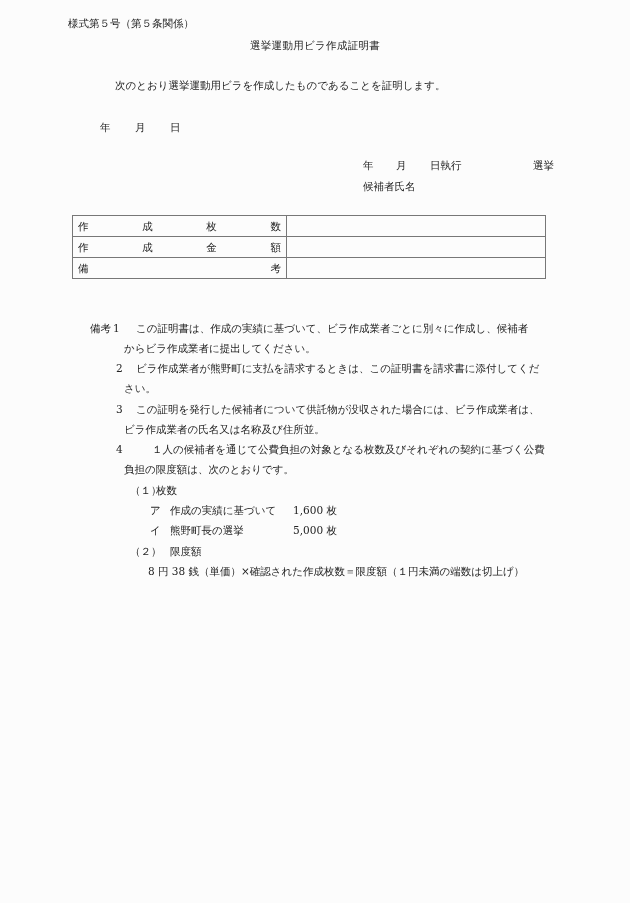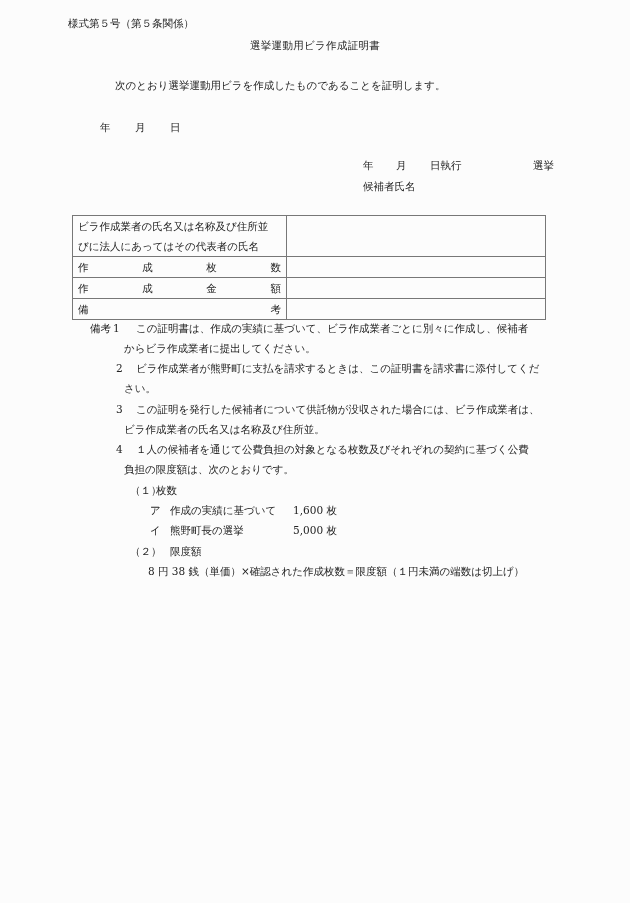--- a/index.html
+++ b/index.html
@@ -52,27 +52,20 @@
   <span style="width:35px">年</span><span style="width:35px">月</span><span>日</span>
 </div>
 
 <div class="abs exec-line">
   <span style="width:33px">年</span><span style="width:34px">月</span><span style="width:103px">日執行</span><span>選挙</span>
 </div>
 <div class="abs candidate">候補者氏名</div>
 
 <table class="cert">
   <tbody>
-      <tr class="r1">
-    <td class="label">
-      <div>ビラ作成業者の氏名又は名称及び住所並</div>
-      <div>びに法人にあってはその代表者の氏名</div>
-    </td>
-    <td class="value"></td>
-  </tr>
   <tr>
     <td class="label">
       <div class="spread">
         <span>作</span>
         <span>成</span>
         <span>枚</span>
         <span>数</span>
       </div>
     </td>
     <td class="value"></td>
@@ -108,21 +101,21 @@
 
   <div class="sub" style="left:116px;top:363px">2</div>
   <div class="sub" style="left:136px;top:363px">ビラ作成業者が熊野町に支払を請求するときは、この証明書を請求書に添付してくだ</div>
   <div class="sub" style="left:124px;top:383px">さい。</div>
 
   <div class="sub" style="left:116px;top:404px">3</div>
   <div class="sub" style="left:136px;top:404px">この証明を発行した候補者について供託物が没収された場合には、ビラ作成業者は、</div>
   <div class="sub" style="left:124px;top:424px">ビラ作成業者の氏名又は名称及び住所並。</div>
 
   <div class="sub" style="left:116px;top:444px">4</div>
-  <div class="sub" style="left:136px;top:444px">１人の候補者を通じて公費負担の対象となる枚数及びそれぞれの契約に基づく公費</div>
+  <div class="sub" style="left:152px;top:444px">１人の候補者を通じて公費負担の対象となる枚数及びそれぞれの契約に基づく公費</div>
   <div class="sub" style="left:124px;top:464px">負担の限度額は、次のとおりです。</div>
 
   <div class="sub" style="left:130px;top:485px">（１）</div>
   <div class="sub" style="left:156px;top:485px">枚数</div>
 
   <div class="sub" style="left:150px;top:505px">ア</div>
   <div class="sub" style="left:170px;top:505px">作成の実績に基づいて</div>
   <div class="sub" style="left:293px;top:505px">1,600 枚</div>
 
   <div class="sub" style="left:150px;top:525px">イ</div>

